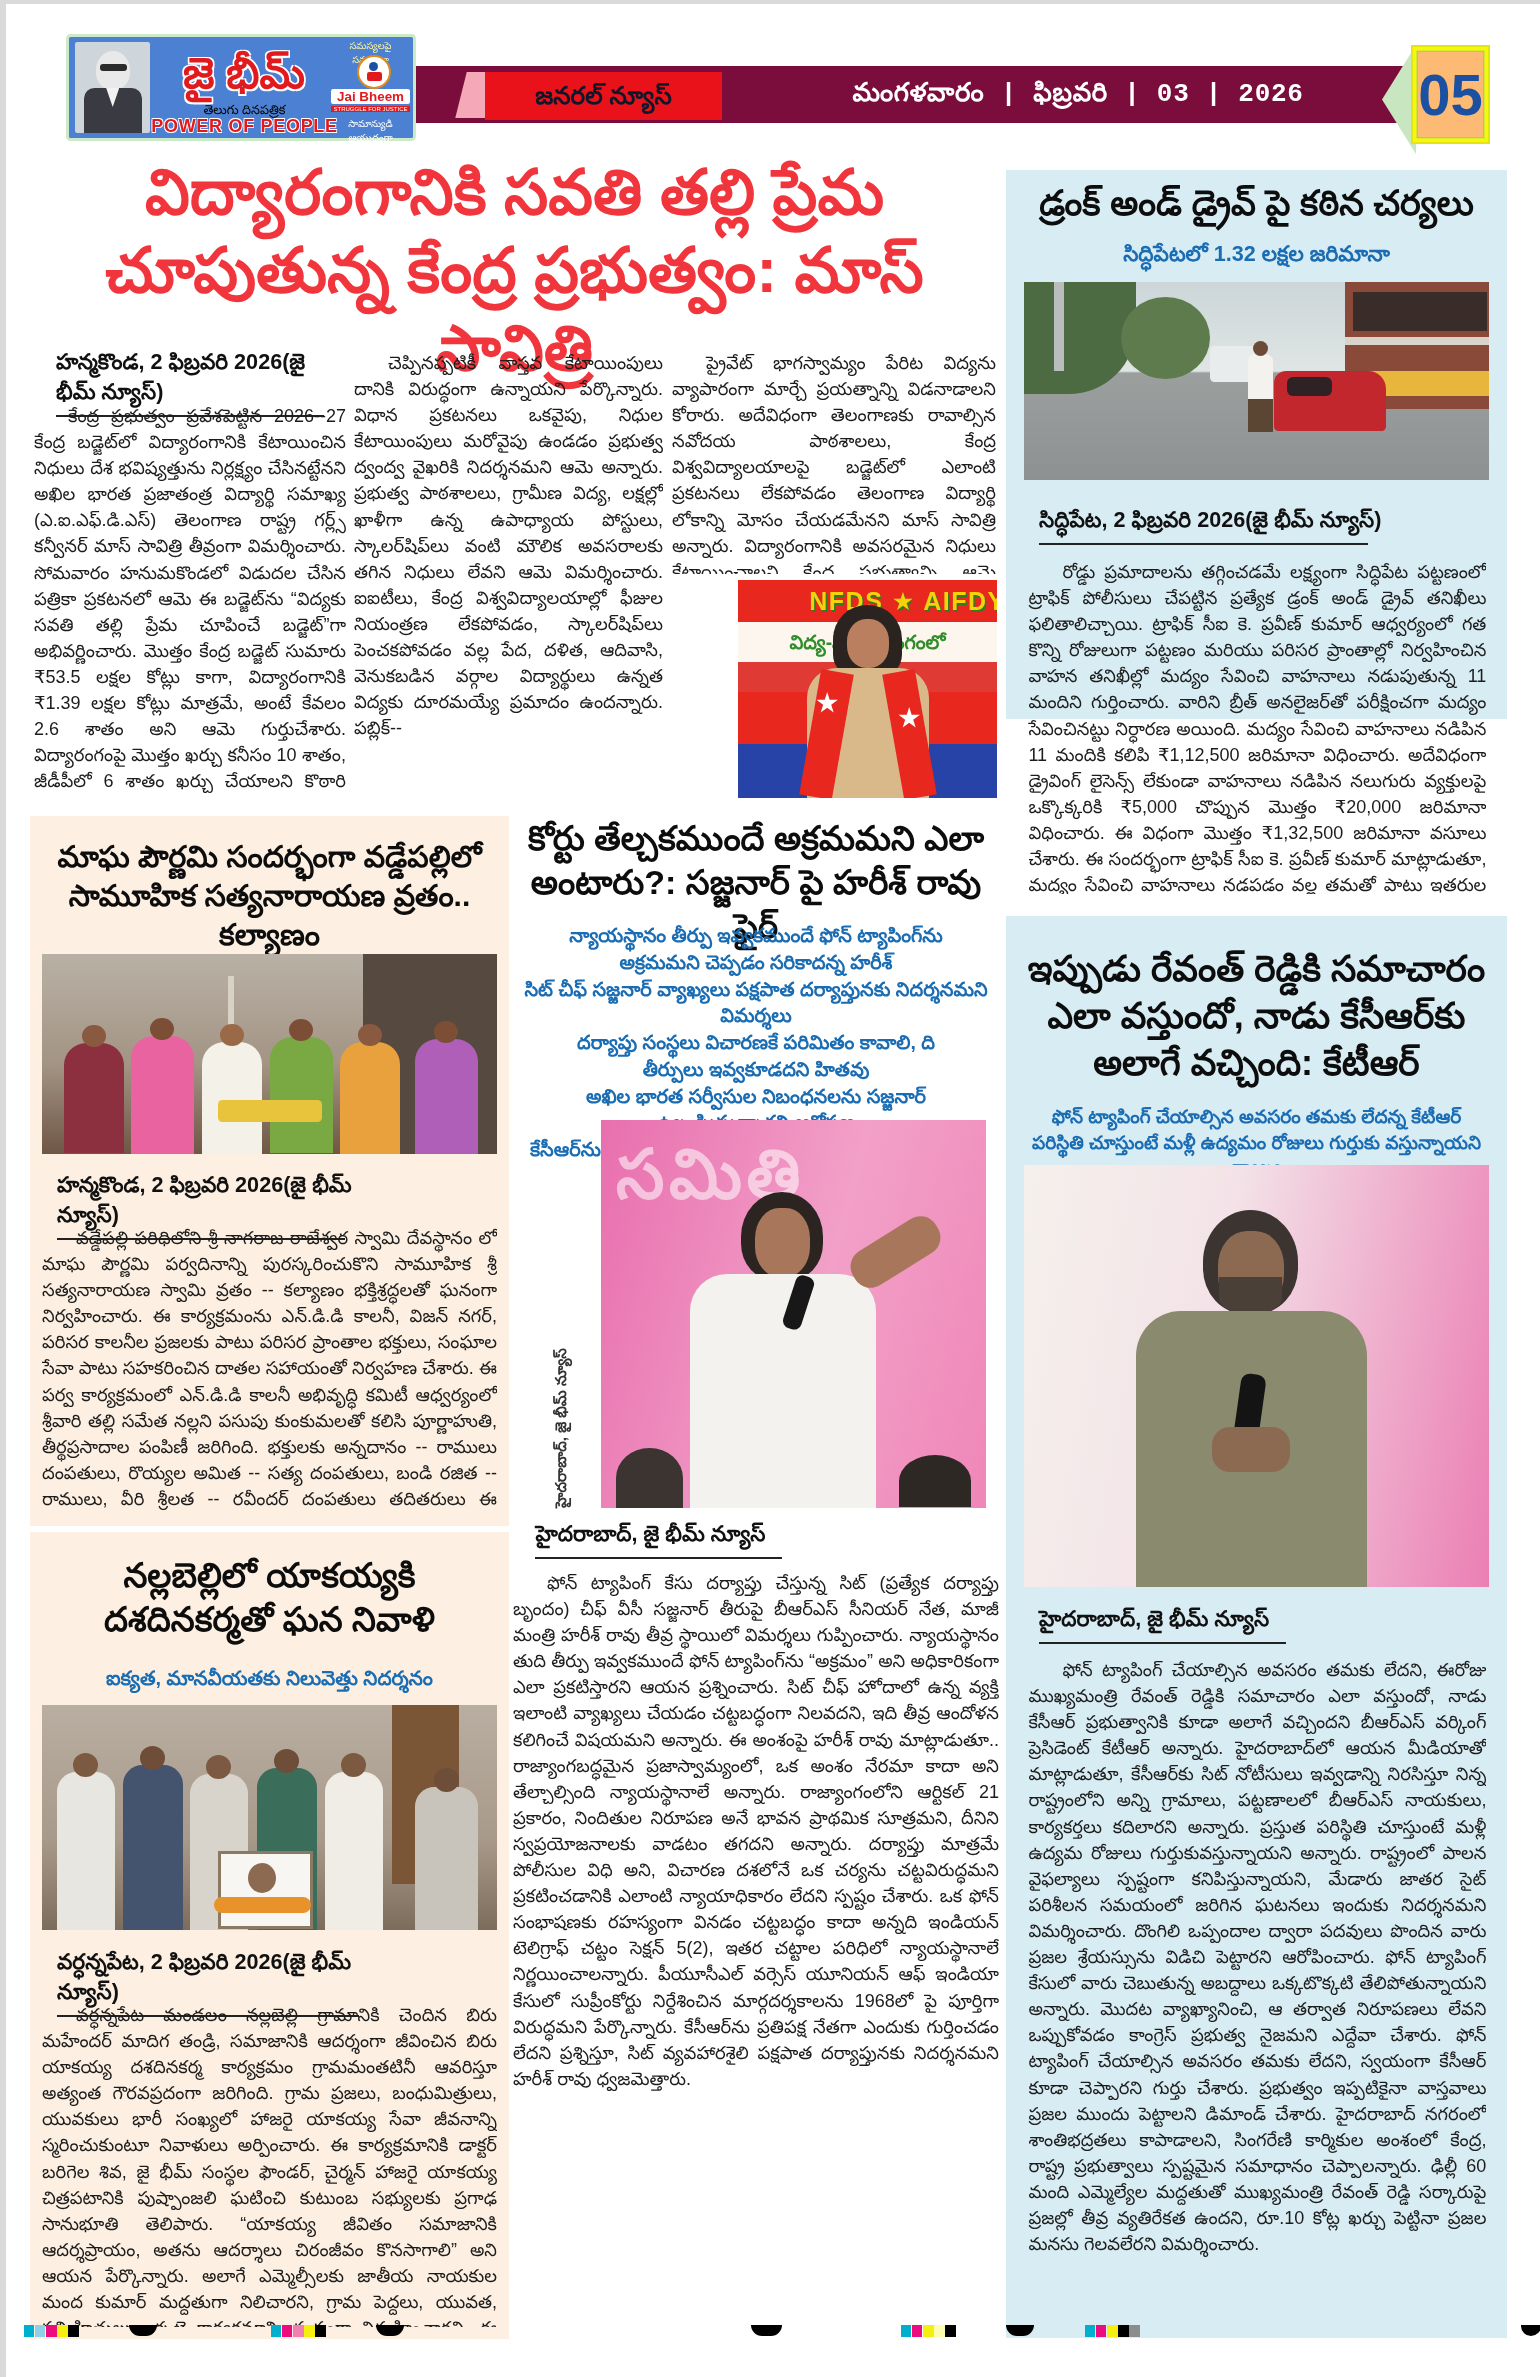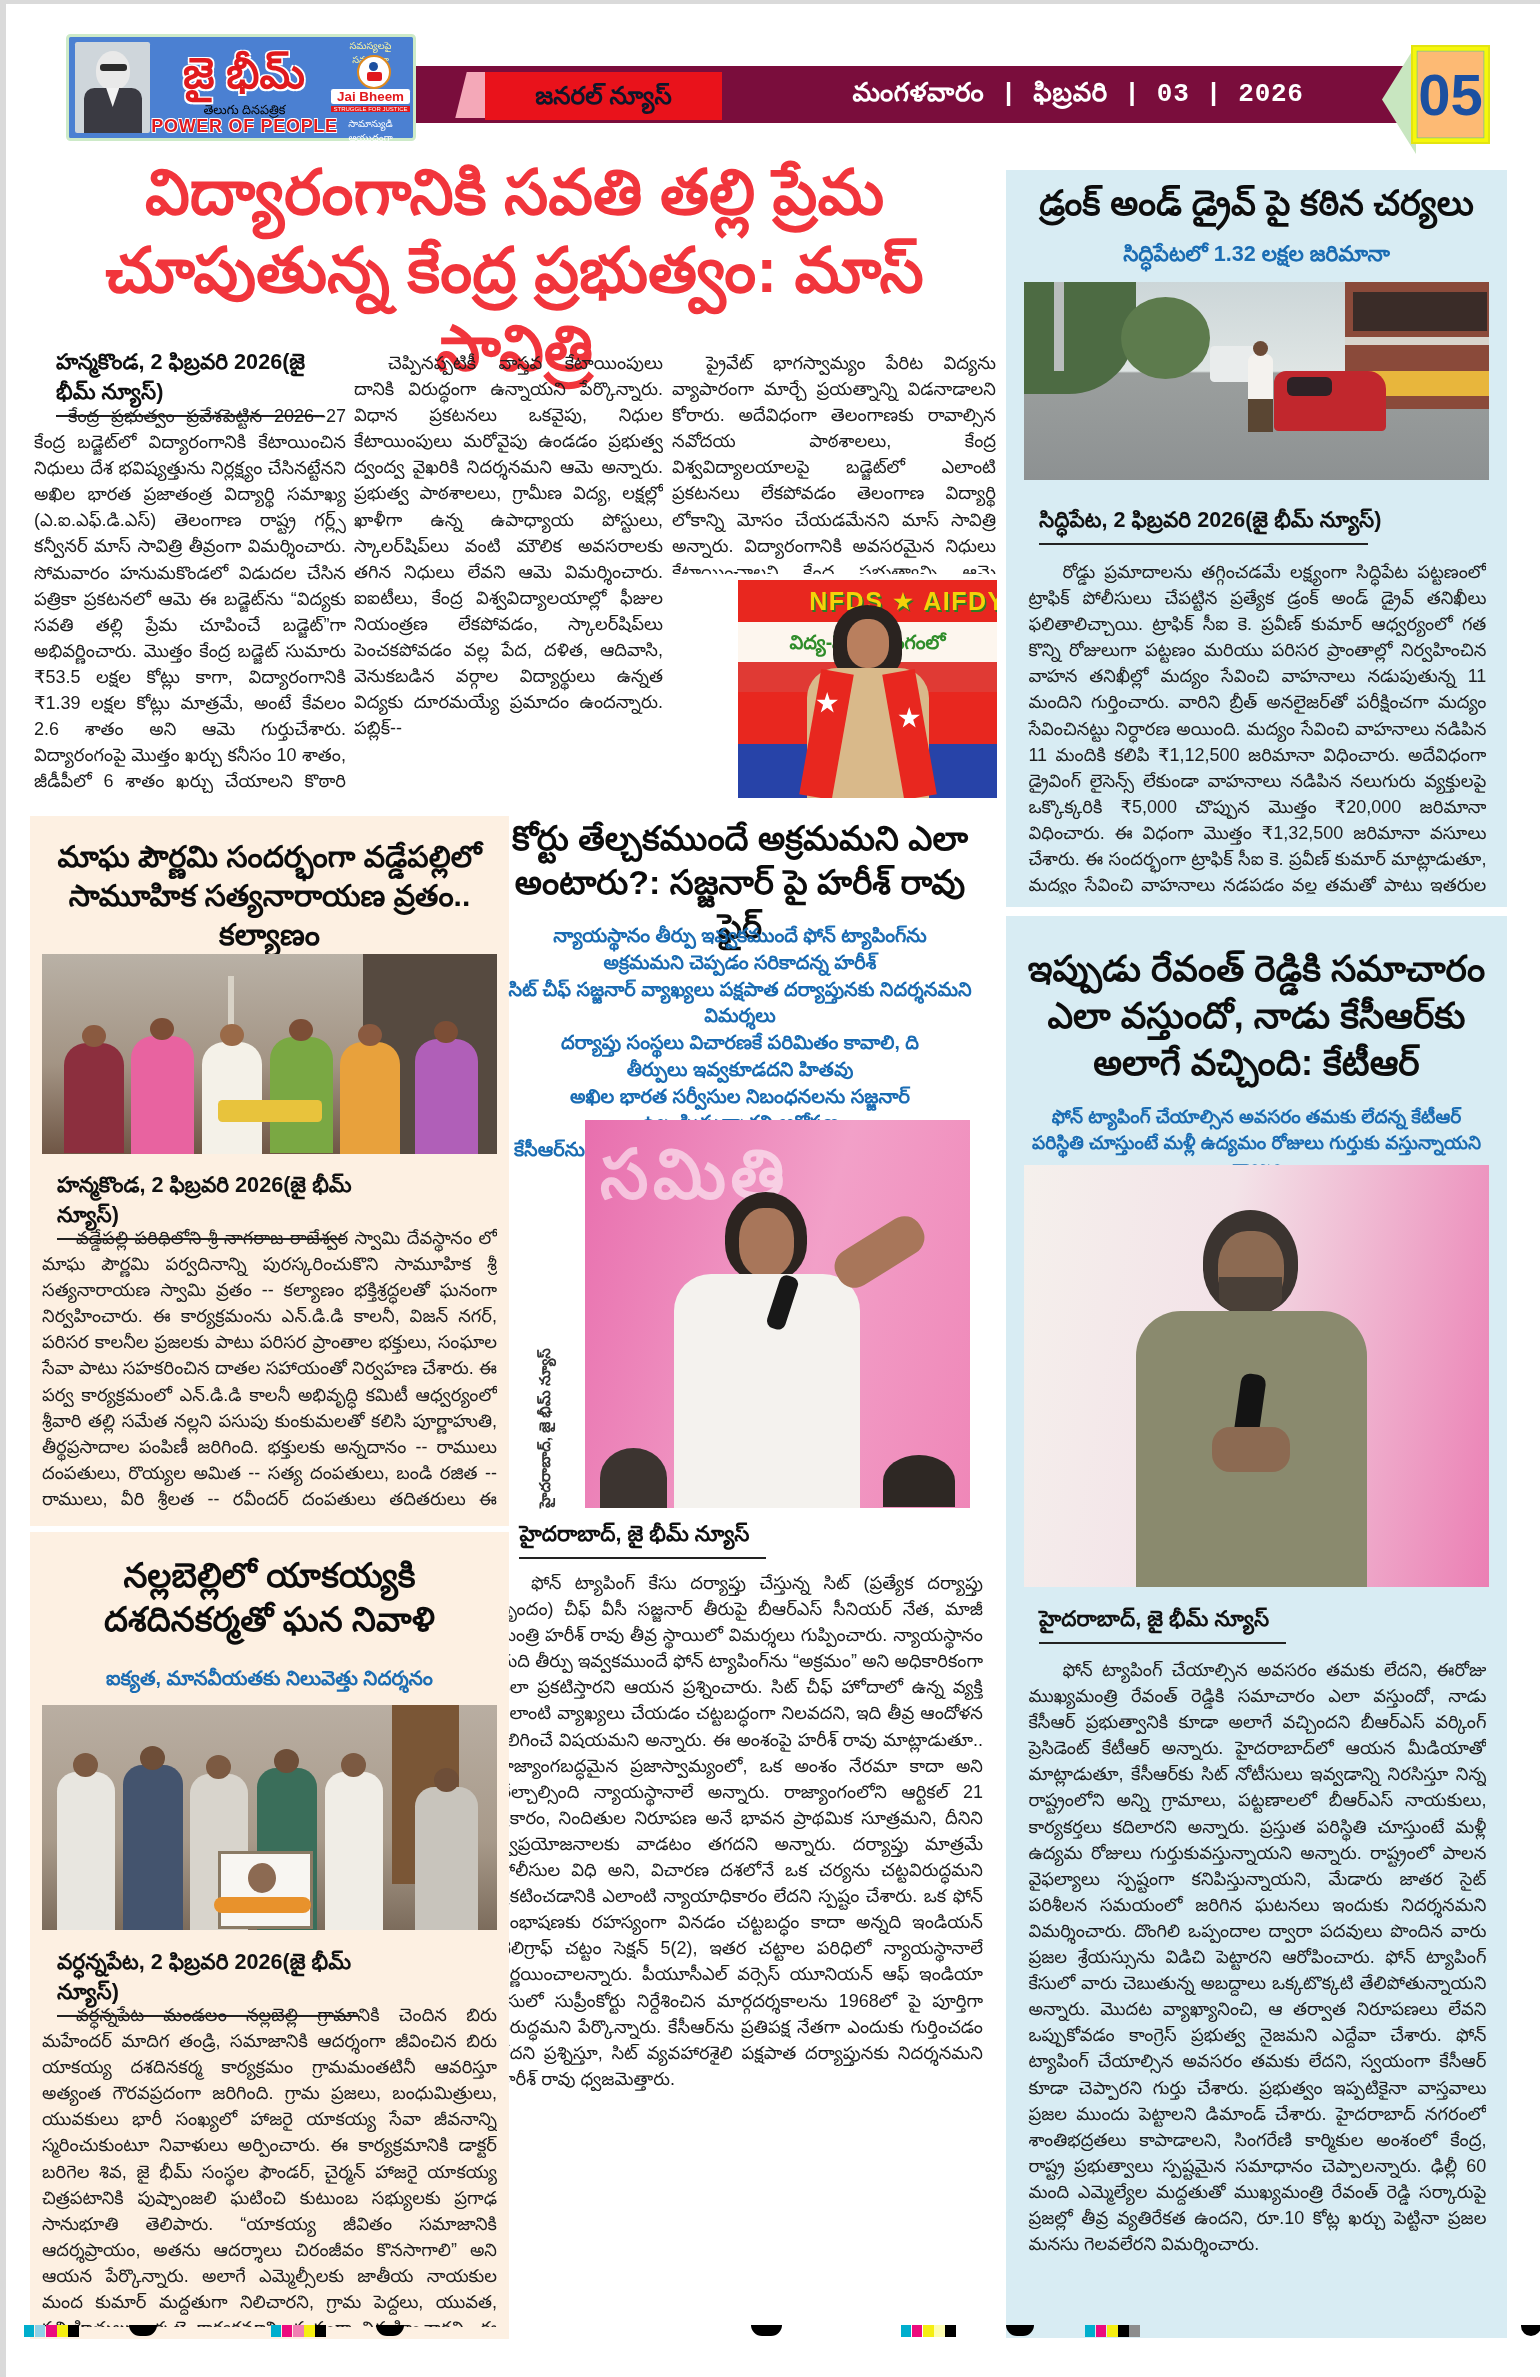--- a/index.html
+++ b/index.html
@@ -92,21 +92,21 @@
     <div class="abs" style="left:0;top:164px;width:100%;height:54px;background:#2743a8;"></div>
     <div class="abs" style="left:95px;top:25px;width:69px;height:72px;background:#2a2320;border-radius:34px 34px 22.4px 22.4px;"></div>
     <div class="abs" style="left:109px;top:39px;width:42px;height:49px;background:#b97f5e;border-radius:45%;"></div>
     <div class="abs" style="left:69px;top:88px;width:122px;height:130px;background:#d9b98a;border-radius:30px 30px 0 0;"></div>
     <div class="abs" style="left:72px;top:91px;width:33px;height:127px;background:#e8271f;transform:rotate(10deg);"></div>
     <div class="abs" style="left:155px;top:91px;width:33px;height:127px;background:#e8271f;transform:rotate(-10deg);"></div>
     <div class="abs" style="left:78px;top:112px;width:22.4px;height:22.4px;background:#fff;clip-path:polygon(50% 0,61% 35%,98% 35%,68% 57%,79% 91%,50% 70%,21% 91%,32% 57%,2% 35%,39% 35%);"></div>
     <div class="abs" style="left:160px;top:127px;width:22.4px;height:22.4px;background:#fff;clip-path:polygon(50% 0,61% 35%,98% 35%,68% 57%,79% 91%,50% 70%,21% 91%,32% 57%,2% 35%,39% 35%);"></div>
   </div>
 
-  <div class="abs panelBlue" style="left:1006px;top:170px;width:501px;height:737px;text-decoration:underline;">
+  <div class="abs panelBlue" style="left:1006px;top:170px;width:501px;height:549px;text-decoration:underline;">
     <div class="abs artHead" style="left:7.5px;top:10.4px;width:486px;font-size:35px;">డ్రంక్ అండ్ డ్రైవ్ పై కఠిన చర్యలు</div>
     <div class="abs subBlue" style="left:7.5px;top:69px;width:486px;font-size:21.6px;">సిద్ధిపేటలో 1.32 లక్షల జరిమానా</div>
 
     <div class="photo" style="left:18px;top:112px;width:465px;height:198px;background:linear-gradient(#ccd6d8 0%,#dfe5e4 45%,#9b9f9e 46%,#8d9192 100%);">
       <div class="abs" style="left:0;top:0;width:112px;height:112px;background:#4d6b43;border-radius:0 0 60% 0;"></div>
       <div class="abs" style="left:97px;top:15px;width:89px;height:82px;background:#5d7b4d;border-radius:50%;"></div>
       <div class="abs" style="left:30px;top:0px;width:10.4px;height:89px;background:#b9bdbd;"></div>
       <div class="abs" style="left:321px;top:0;width:145px;height:127px;background:#8a4a3a;">
         <div class="abs" style="left:7.5px;top:10.4px;width:134px;height:39px;background:#3a2c28;"></div>
         <div class="abs" style="left:0;top:55px;width:145px;height:7.5px;background:#d8d4cc;"></div>
@@ -151,21 +151,21 @@
         </div>
       <div class="abs" style="left:373px;top:85px;width:63px;height:115px;background:#b05fb8;border-radius:22.4px 22.4px 0 0;">
           <div class="abs" style="left:19.4px;top:-18px;width:24px;height:22.4px;background:#7c4e36;border-radius:50%;"></div>
         </div>
       <div class="abs" style="left:176px;top:146px;width:104px;height:22.4px;background:#e8c33c;border-radius:4.5px;"></div>
     </div>
     <div class="abs byline" style="left:27px;top:356px;width:313px;">హన్మకొండ, 2 ఫిబ్రవరి 2026(జై భీమ్ న్యూస్)</div>
     <div class="abs bodyTxt" style="left:12px;top:409px;width:455px;height:287px;">వడ్డేపల్లి పరిధిలోని శ్రీ నాగరాజ రాజేశ్వర స్వామి దేవస్థానం లో మాఘ పౌర్ణమి పర్వదినాన్ని పురస్కరించుకొని సామూహిక శ్రీ సత్యనారాయణ స్వామి వ్రతం -- కల్యాణం భక్తిశ్రద్ధలతో ఘనంగా నిర్వహించారు. ఈ కార్యక్రమంను ఎన్.డి.డి కాలనీ, విజన్ నగర్, పరిసర కాలనీల ప్రజలకు పాటు పరిసర ప్రాంతాల భక్తులు, సంఘాల సేవా పాటు సహకరించిన దాతల సహాయంతో నిర్వహణ చేశారు. ఈ పర్వ కార్యక్రమంలో ఎన్.డి.డి కాలనీ అభివృద్ధి కమిటీ ఆధ్వర్యంలో శ్రీవారి తల్లి సమేత నల్లని పసుపు కుంకుమలతో కలిసి పూర్ణాహుతి, తీర్థప్రసాదాల పంపిణీ జరిగింది. భక్తులకు అన్నదానం -- రాములు దంపతులు, రొయ్యల అమిత -- సత్య దంపతులు, బండి రజిత -- రాములు, వీరి శ్రీలత -- రవీందర్ దంపతులు తదితరులు ఈ ఆధ్యాత్మిక వేడుకలో పాల్గొన్నారు. వేడుకలన్నీ భక్తి భావం మధ్య సత్యనారాయణ స్వామి వ్రతం, కల్యాణ ప్రసాదాల పంపిణీతో కుటుంబాలకు శుభాలను, ఆయురారోగ్యాలను కలగాలని ప్రాంగణంలో ప్రార్థించారు.</div>
   </div>
 
-  <div class="abs" style="left:497px;top:816px;width:486px;height:1522px;">
+  <div class="abs" style="left:513px;top:816px;width:486px;height:1522px;">
     <div class="abs artHead" style="left:0;top:0;width:486px;font-size:34px;">
       <div>కోర్టు తేల్చకముందే అక్రమమని ఎలా</div>
       <div>అంటారు?: సజ్జనార్ పై హరీశ్ రావు ఫైర్</div>
     </div>
     <div class="abs subBlue" style="left:0;top:106px;width:486px;font-size:19.4px;">
       <div>న్యాయస్థానం తీర్పు ఇవ్వకముందే ఫోన్ ట్యాపింగ్‌ను</div>
       <div>అక్రమమని చెప్పడం సరికాదన్న హరీశ్</div>
       <div>సిట్ చీఫ్ సజ్జనార్ వ్యాఖ్యలు పక్షపాత దర్యాప్తునకు నిదర్శనమని విమర్శలు</div>
       <div>దర్యాప్తు సంస్థలు విచారణకే పరిమితం కావాలి, ది</div>
       <div>తీర్పులు ఇవ్వకూడదని హితవు</div>

